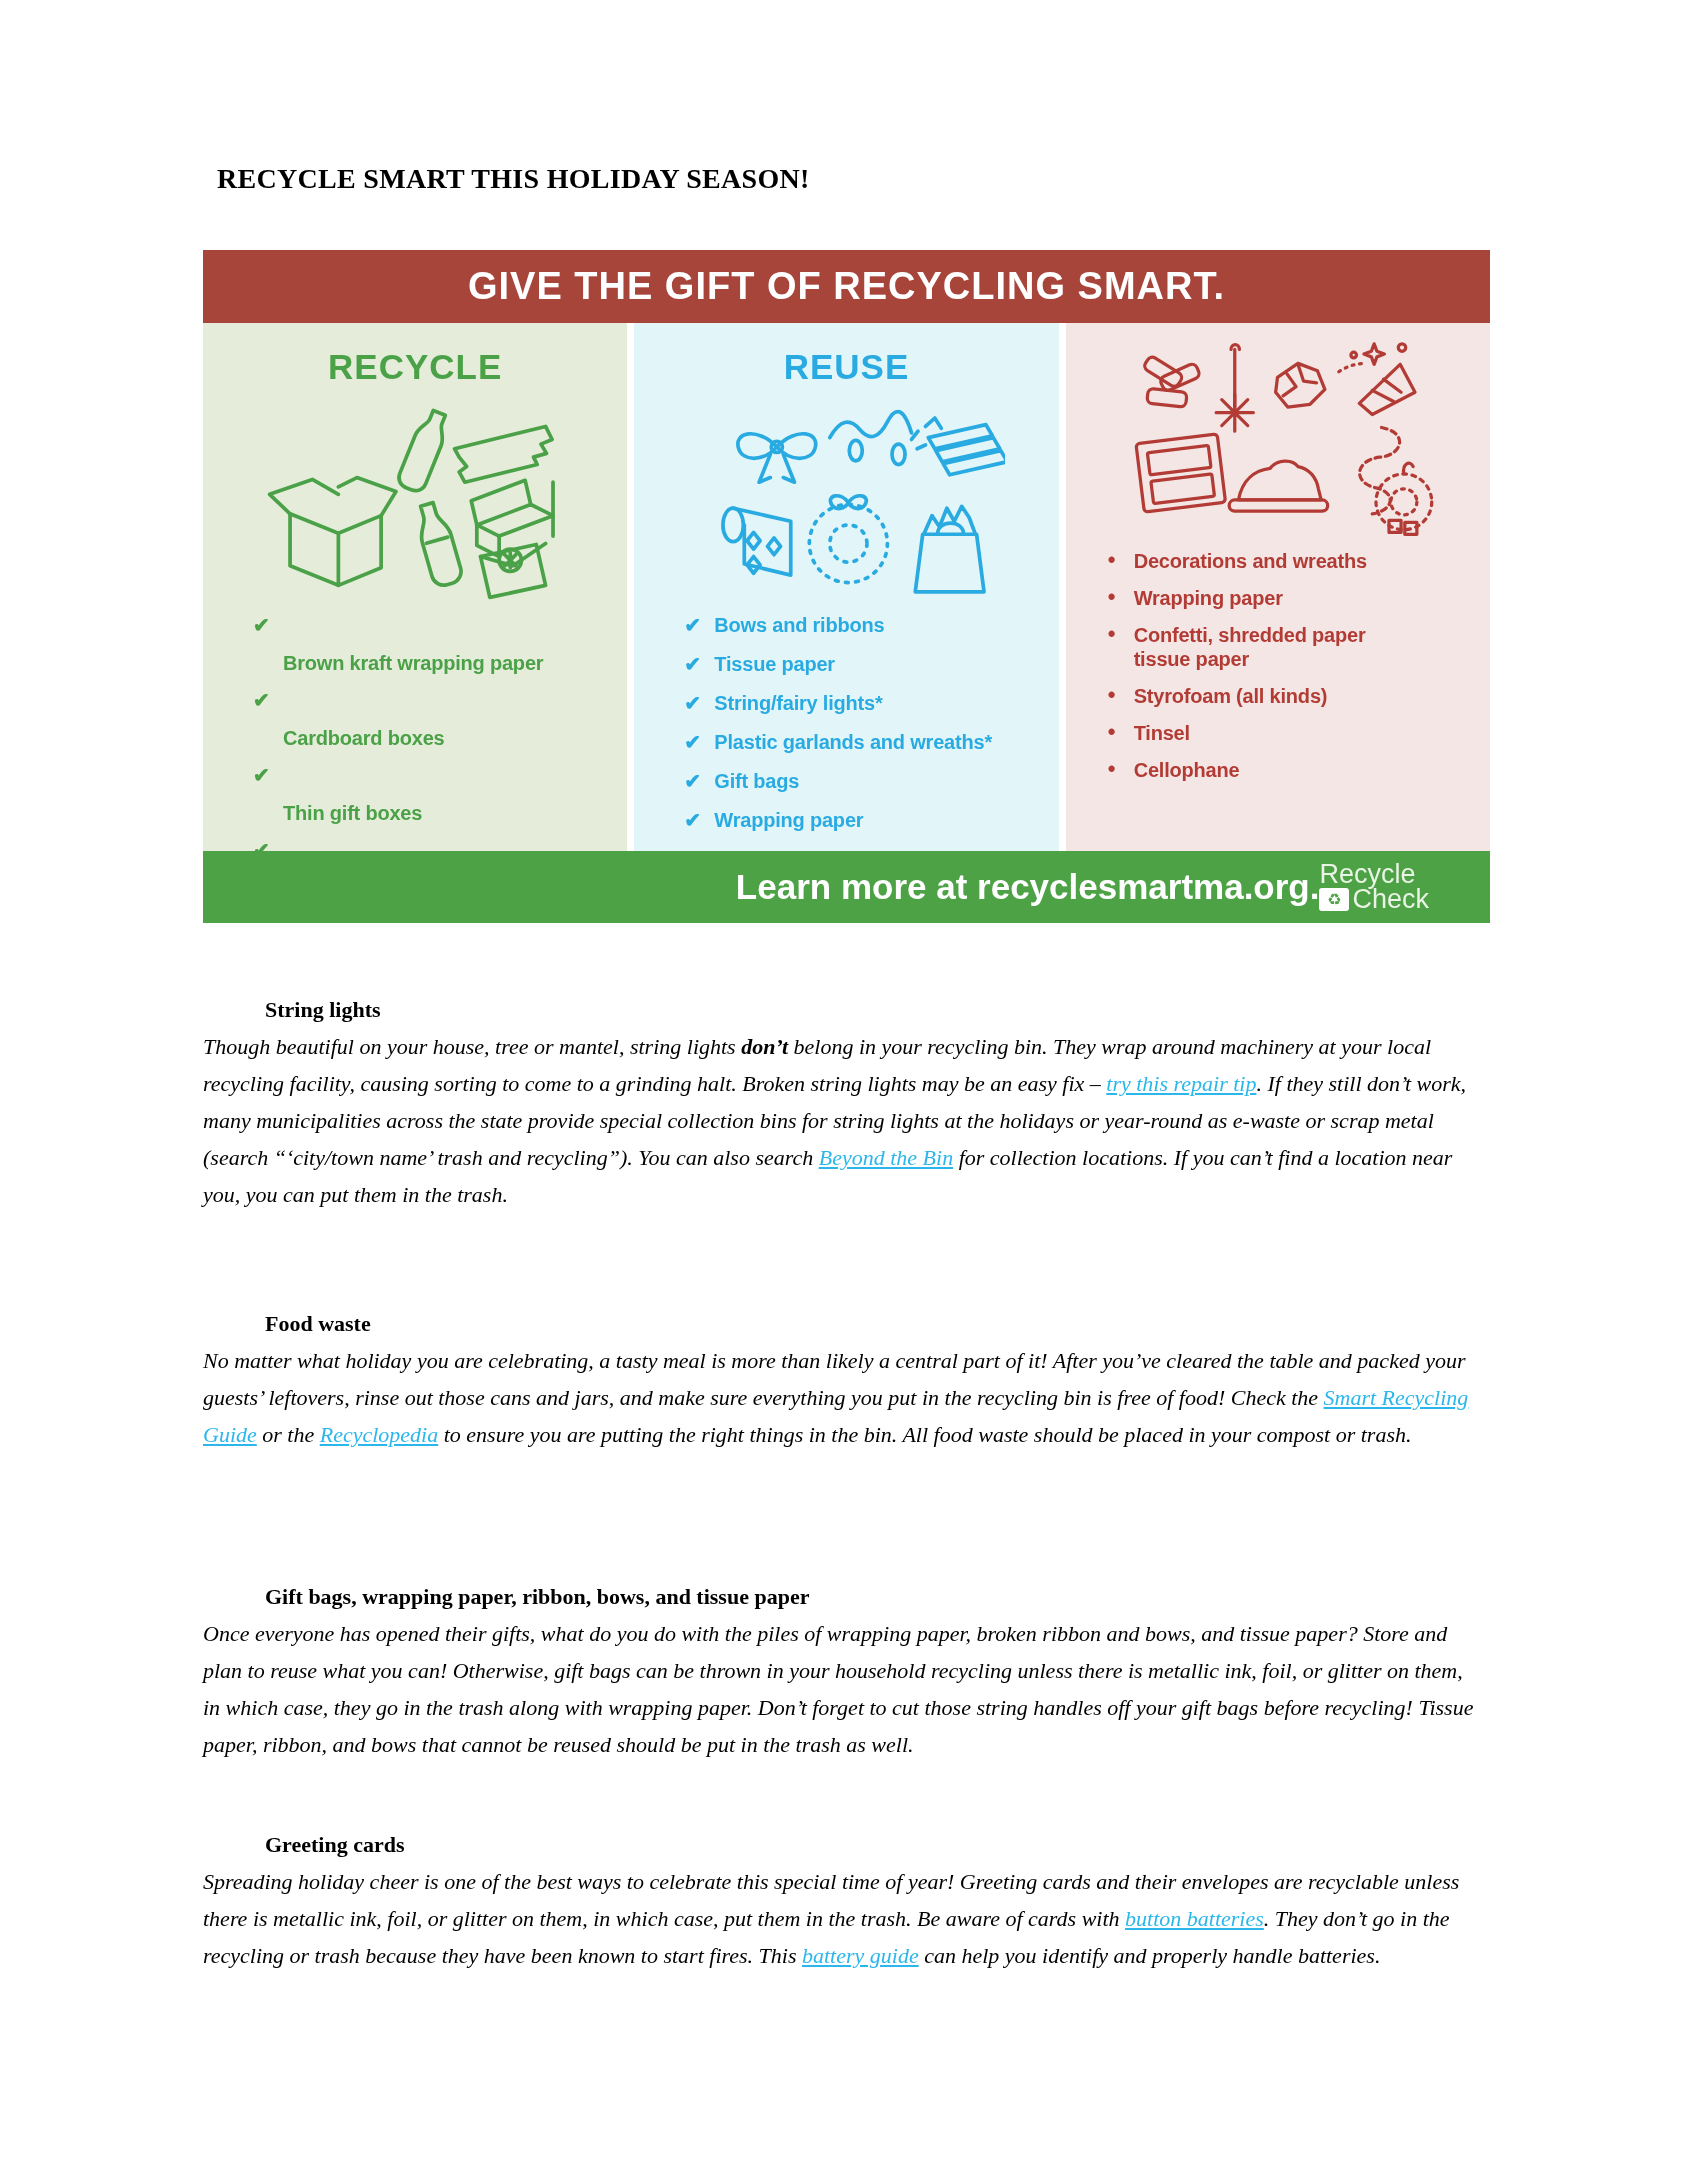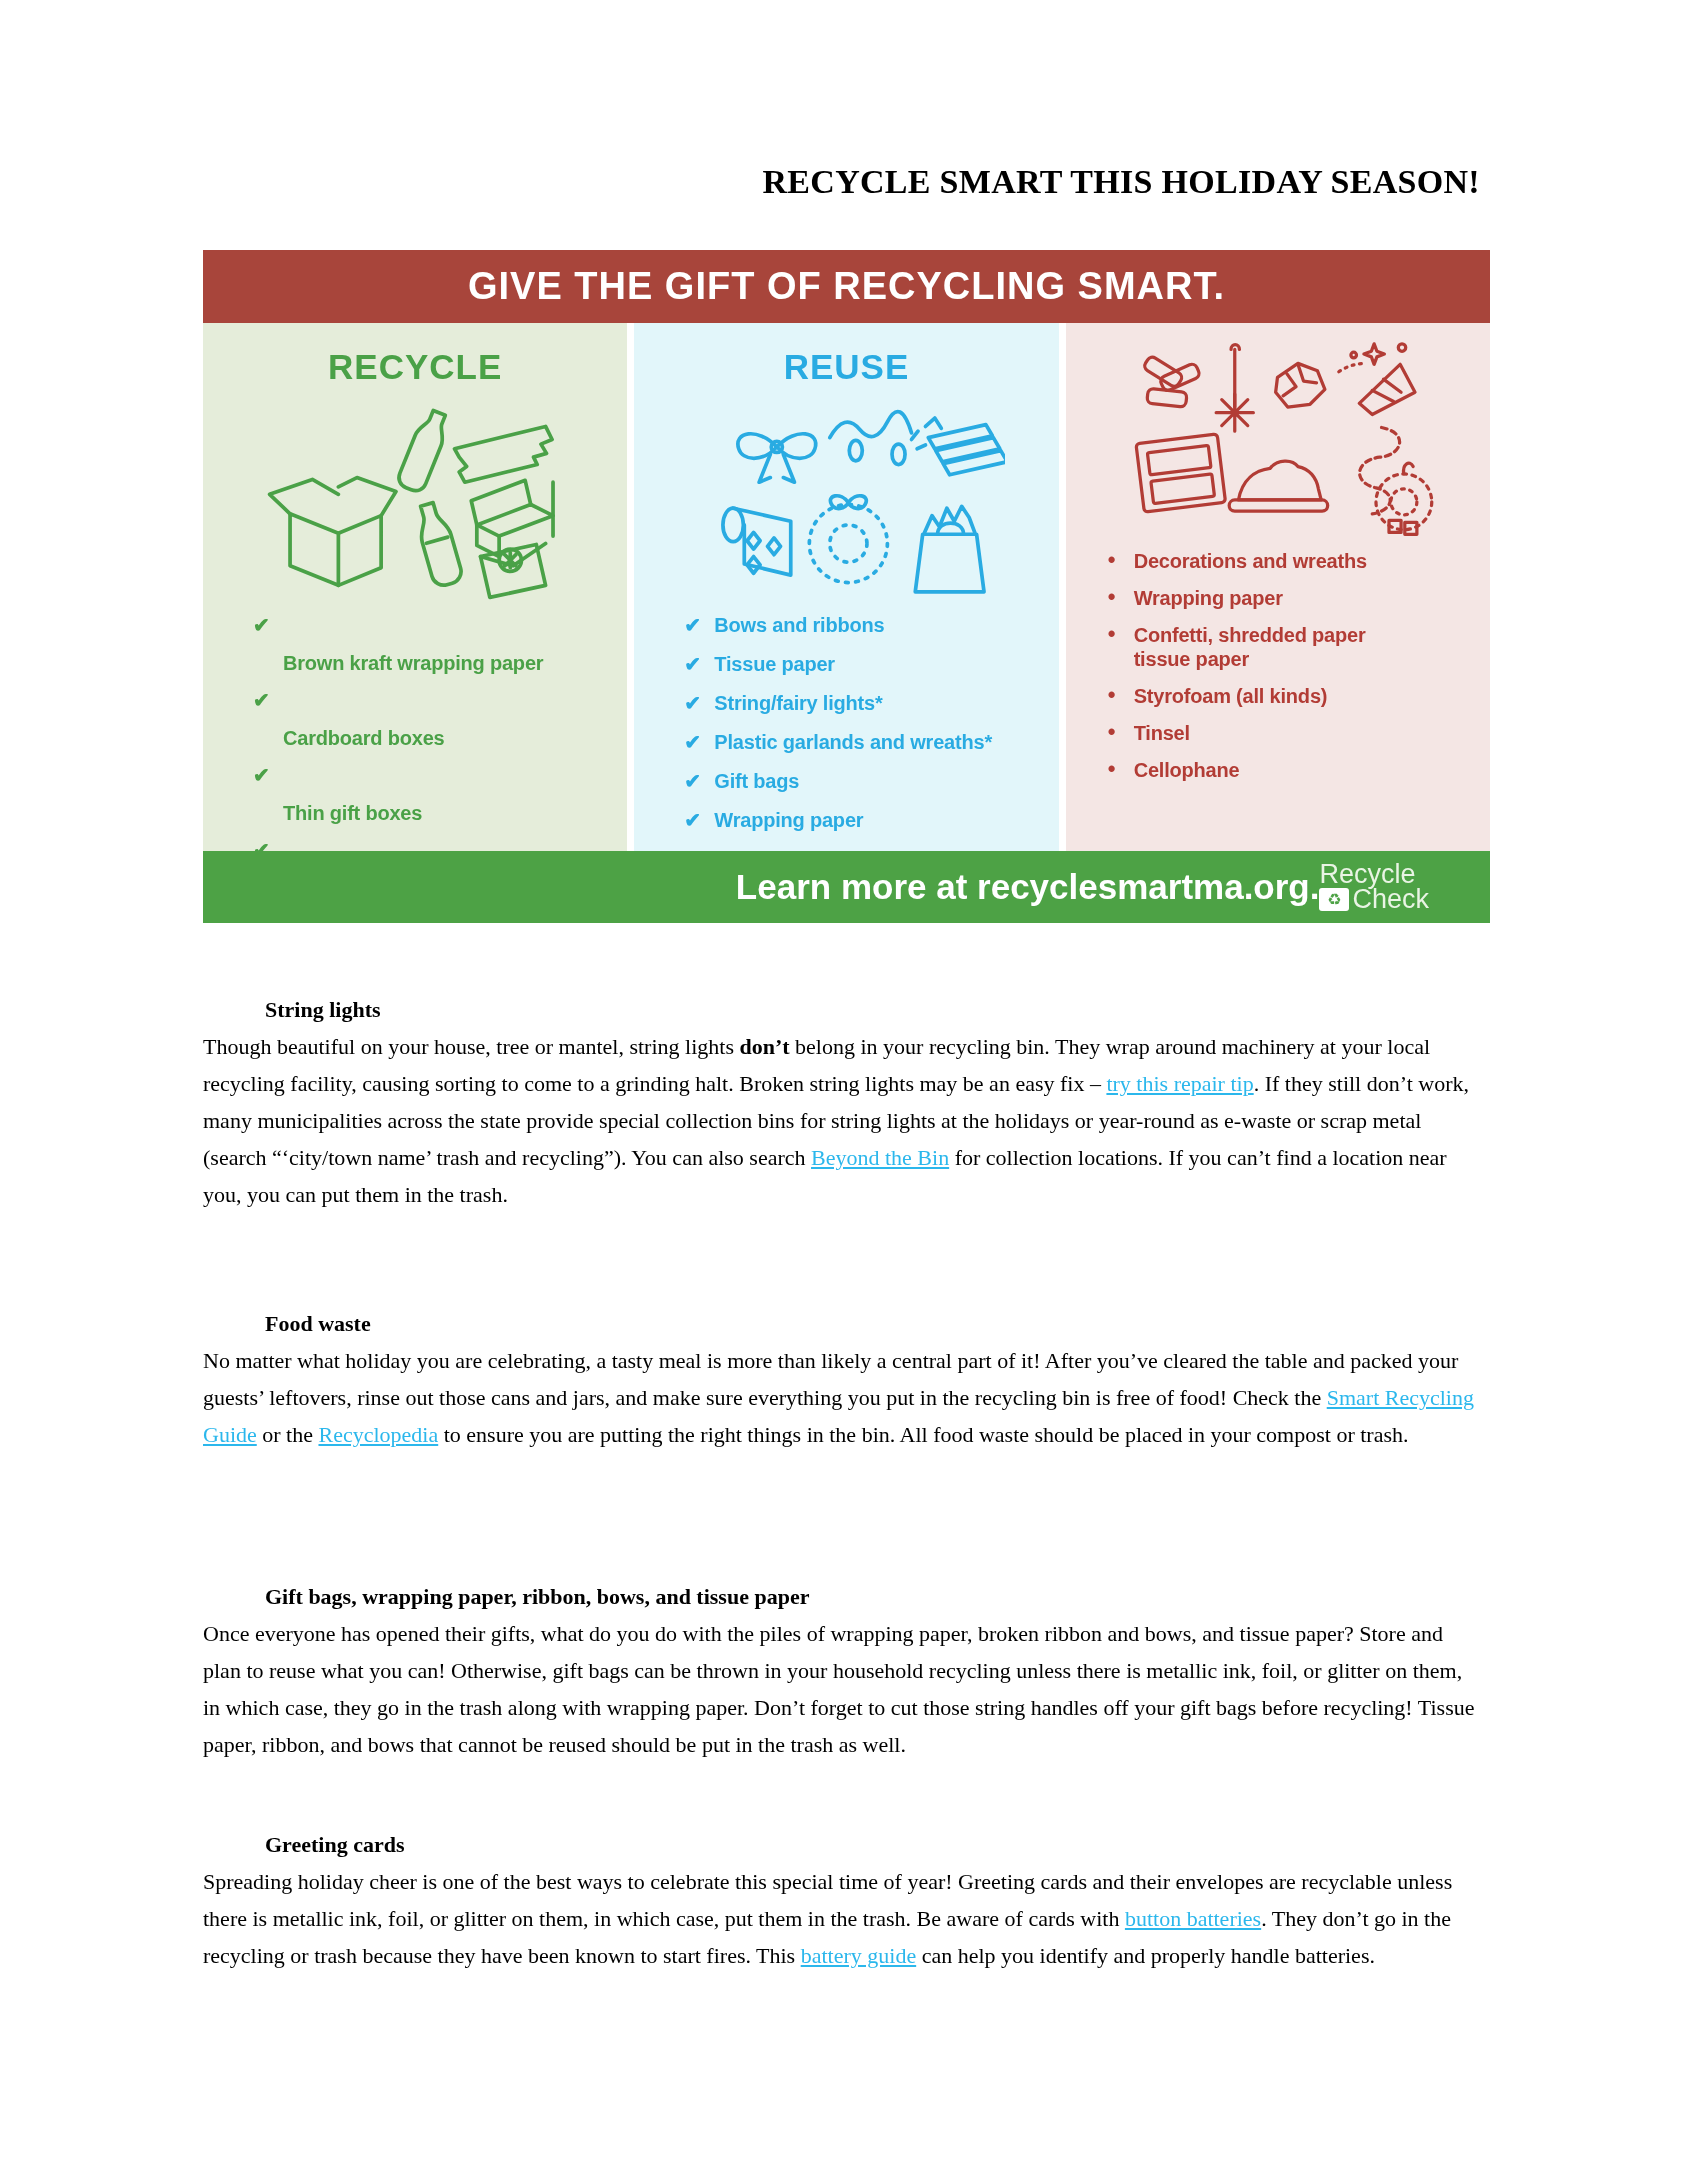--- a/index.html
+++ b/index.html
@@ -8,22 +8,22 @@
     --footer-green:#4DA245; --link-blue:#2BB7EC;
   }
   *{box-sizing:border-box;}
   html,body{margin:0;padding:0;}
   body{
     width:1683px;height:2178px;position:relative;background:#ffffff;
     font-family:"Liberation Serif", serif;color:#000;
   }
   
   .doc-title{
-    position:absolute;top:163px;left:193px;width:1287px;
-    text-align:right;font-weight:bold;font-size:34px;letter-spacing:0.3px;
+    position:absolute;top:163px;left:217px;width:1287px;
+    text-align:left;font-weight:bold;font-size:28px;letter-spacing:0.3px;
   }
   
   .infographic{position:absolute;top:250px;left:203px;width:1287px;height:838px;background:#fff;}
   .ig-banner{
     height:73px;background:var(--banner-red);color:#fff;
     font-family:"Liberation Sans", sans-serif;font-weight:bold;font-size:38px;
     text-align:center;line-height:73px;letter-spacing:1px;
   }
   .ig-cols{display:flex;gap:7px;height:528px;background:#fff;}
   .ig-col{flex:1 1 0;overflow:hidden;}
@@ -66,21 +66,21 @@
   .rs-logo{font-family:"Liberation Sans", sans-serif;color:#E9F4E4;font-size:27px;line-height:25px;}
   .rs-line2{display:flex;align-items:center;}
   .rs-bin{
     display:inline-flex;width:30px;height:23px;background:#fff;color:var(--footer-green);
     border-radius:3px;align-items:center;justify-content:center;font-size:16px;margin-right:3px;
   }
   
   .section{position:absolute;left:203px;width:1275px;font-size:22px;line-height:37px;}
   #s1{top:991px;} #s2{top:1305px;} #s3{top:1578px;} #s4{top:1826px;}
   .section h2{margin:0;font-size:inherit;font-weight:bold;padding-left:62px;}
-  .section p{margin:0;}
+  .section p{margin:0;font-style:italic;}
   .bold{font-weight:bold;}
   a.link{color:var(--link-blue);text-decoration:underline;cursor:pointer;}
   svg{stroke-linejoin:round;stroke-linecap:round;}
 </style>
 </head>
 <body>
 
 <div class="doc-title">RECYCLE SMART THIS HOLIDAY SEASON!</div>
 
 <div class="infographic">

